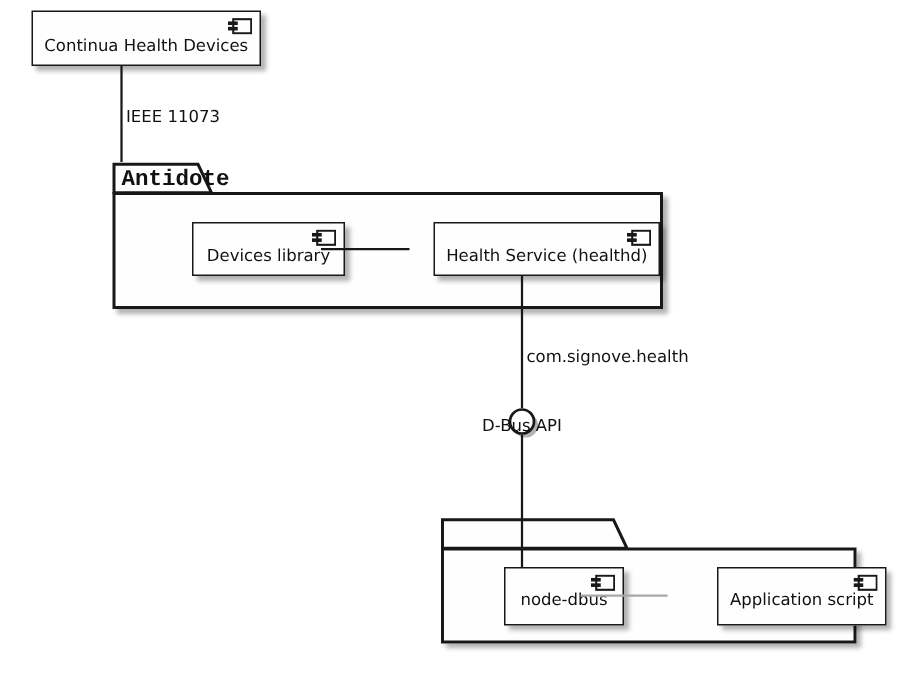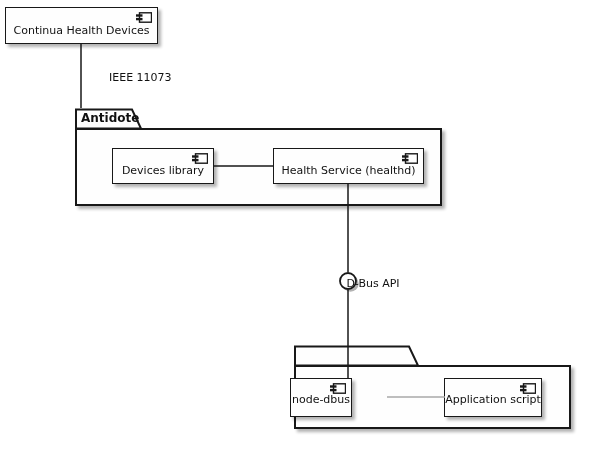--- a/index.html
+++ b/index.html
@@ -8,20 +8,21 @@
     background:var(--background,#fff);
     font-family:"DejaVu Sans","Liberation Sans",sans-serif;
     font-size:11px;color:#111;overflow:hidden;
   }
   .component{
     position:absolute;
     background:var(--node-fill,#fefefe);
     border:1.5px solid var(--border,#181818);
     box-shadow:3px 3px 3px var(--shadow,rgba(0,0,0,0.3));
     box-sizing:border-box;
+    margin-left:16px;
   }
   .comp-label{
     position:absolute;left:0;right:0;bottom:6px;
     text-align:center;white-space:nowrap;
   }
   .comp-label.lower{bottom:10px;}
   .comp-icon{position:absolute;top:4px;right:5px;width:16px;height:11px;}
   .package-body{
     position:absolute;
     background:var(--node-fill,#fefefe);
@@ -29,28 +30,28 @@
     box-shadow:3px 3px 3px var(--shadow,rgba(0,0,0,0.3));
     box-sizing:border-box;
   }
   .tab-svg{position:absolute;overflow:visible;}
   .tab-svg polygon{
     fill:var(--node-fill,#fefefe);
     stroke:var(--border,#181818);
     stroke-width:2;
   }
   .tab-label{
-    position:absolute;font-weight:bold;font-size:12px;white-space:nowrap;
+    position:absolute;font-weight:bold;font-size:15px;white-space:nowrap;font-family:Liberation Mono, monospace;
   }
   #edge-layer{position:absolute;left:0;top:0;pointer-events:none;}
   #edge-layer line{stroke:var(--edge,#181818);stroke-width:1.5;}
   #edge-layer line.gray{stroke:var(--secondary-edge,#a8a8a8);}
   #edge-layer .iface-shadow{fill:var(--shadow,rgba(0,0,0,0.3));}
   #edge-layer .iface{fill:#fff;stroke:var(--edge,#181818);stroke-width:1.8;}
-  .edge-label{position:absolute;white-space:nowrap;margin-left:25px;}
+  .edge-label{position:absolute;white-space:nowrap;}
   .icon-rect{fill:var(--node-fill,#fefefe);stroke:var(--border,#181818);stroke-width:1.4;}
   .icon-bar{fill:var(--border,#181818);}
 </style>
 </head>
 <body>
 
 <div id="canvas">
 
   <div class="package-body" style="left:75px;top:128px;width:367px;height:78px"></div>
   <svg class="tab-svg" style="left:75px;top:108px" width="72" height="22">
@@ -83,44 +84,45 @@
 
   <div class="component" style="left:273px;top:148px;width:151px;height:36px">
     <svg class="comp-icon" viewBox="0 0 16 11">
       <rect class="icon-rect" x="3.5" y="0.8" width="12" height="9.4"></rect>
       <rect class="icon-bar" x="0" y="2.3" width="6.5" height="2.4"></rect>
       <rect class="icon-bar" x="0" y="5.9" width="6.5" height="2.4"></rect>
     </svg>
     <div class="comp-label">Health Service (healthd)</div>
   </div>
 
-  <div class="component" style="left:290px;top:378px;width:62px;height:39px">
+  <div class="component" style="left:320px;top:378px;width:80px;height:39px">
     <svg class="comp-icon" viewBox="0 0 16 11">
       <rect class="icon-rect" x="3.5" y="0.8" width="12" height="9.4"></rect>
       <rect class="icon-bar" x="0" y="2.3" width="6.5" height="2.4"></rect>
       <rect class="icon-bar" x="0" y="5.9" width="6.5" height="2.4"></rect>
     </svg>
     <div class="comp-label lower">node-dbus</div>
   </div>
 
-  <div class="component" style="left:444px;top:378px;width:98px;height:39px">
+  <div class="component" style="left:462px;top:378px;width:113px;height:39px">
     <svg class="comp-icon" viewBox="0 0 16 11">
       <rect class="icon-rect" x="3.5" y="0.8" width="12" height="9.4"></rect>
       <rect class="icon-bar" x="0" y="2.3" width="6.5" height="2.4"></rect>
       <rect class="icon-bar" x="0" y="5.9" width="6.5" height="2.4"></rect>
     </svg>
     <div class="comp-label lower">Application script</div>
   </div>
 
   <svg id="edge-layer" width="600" height="453">
     <line x1="81" y1="44" x2="81" y2="108"></line>
     <line x1="214" y1="166" x2="273" y2="166"></line>
     <line x1="348" y1="184" x2="348" y2="272"></line>
     <line x1="348" y1="290" x2="348" y2="378"></line>
     <line class="gray" x1="387" y1="397" x2="445" y2="397"></line>
     <circle class="iface-shadow" cx="350.5" cy="283.5" r="8.2"></circle>
     <circle class="iface" cx="348" cy="281" r="8"></circle>
   </svg>
 
   <div class="edge-label" style="left:84px;top:71px">IEEE 11073</div>
+  <div class="edge-label" style="left:351px;top:231px">com.signove.health</div>
   <div class="edge-label" style="left:348px;top:277px;transform:translateX(-50%)">D-Bus API</div>
 
 </div>
 
 </body></html>

